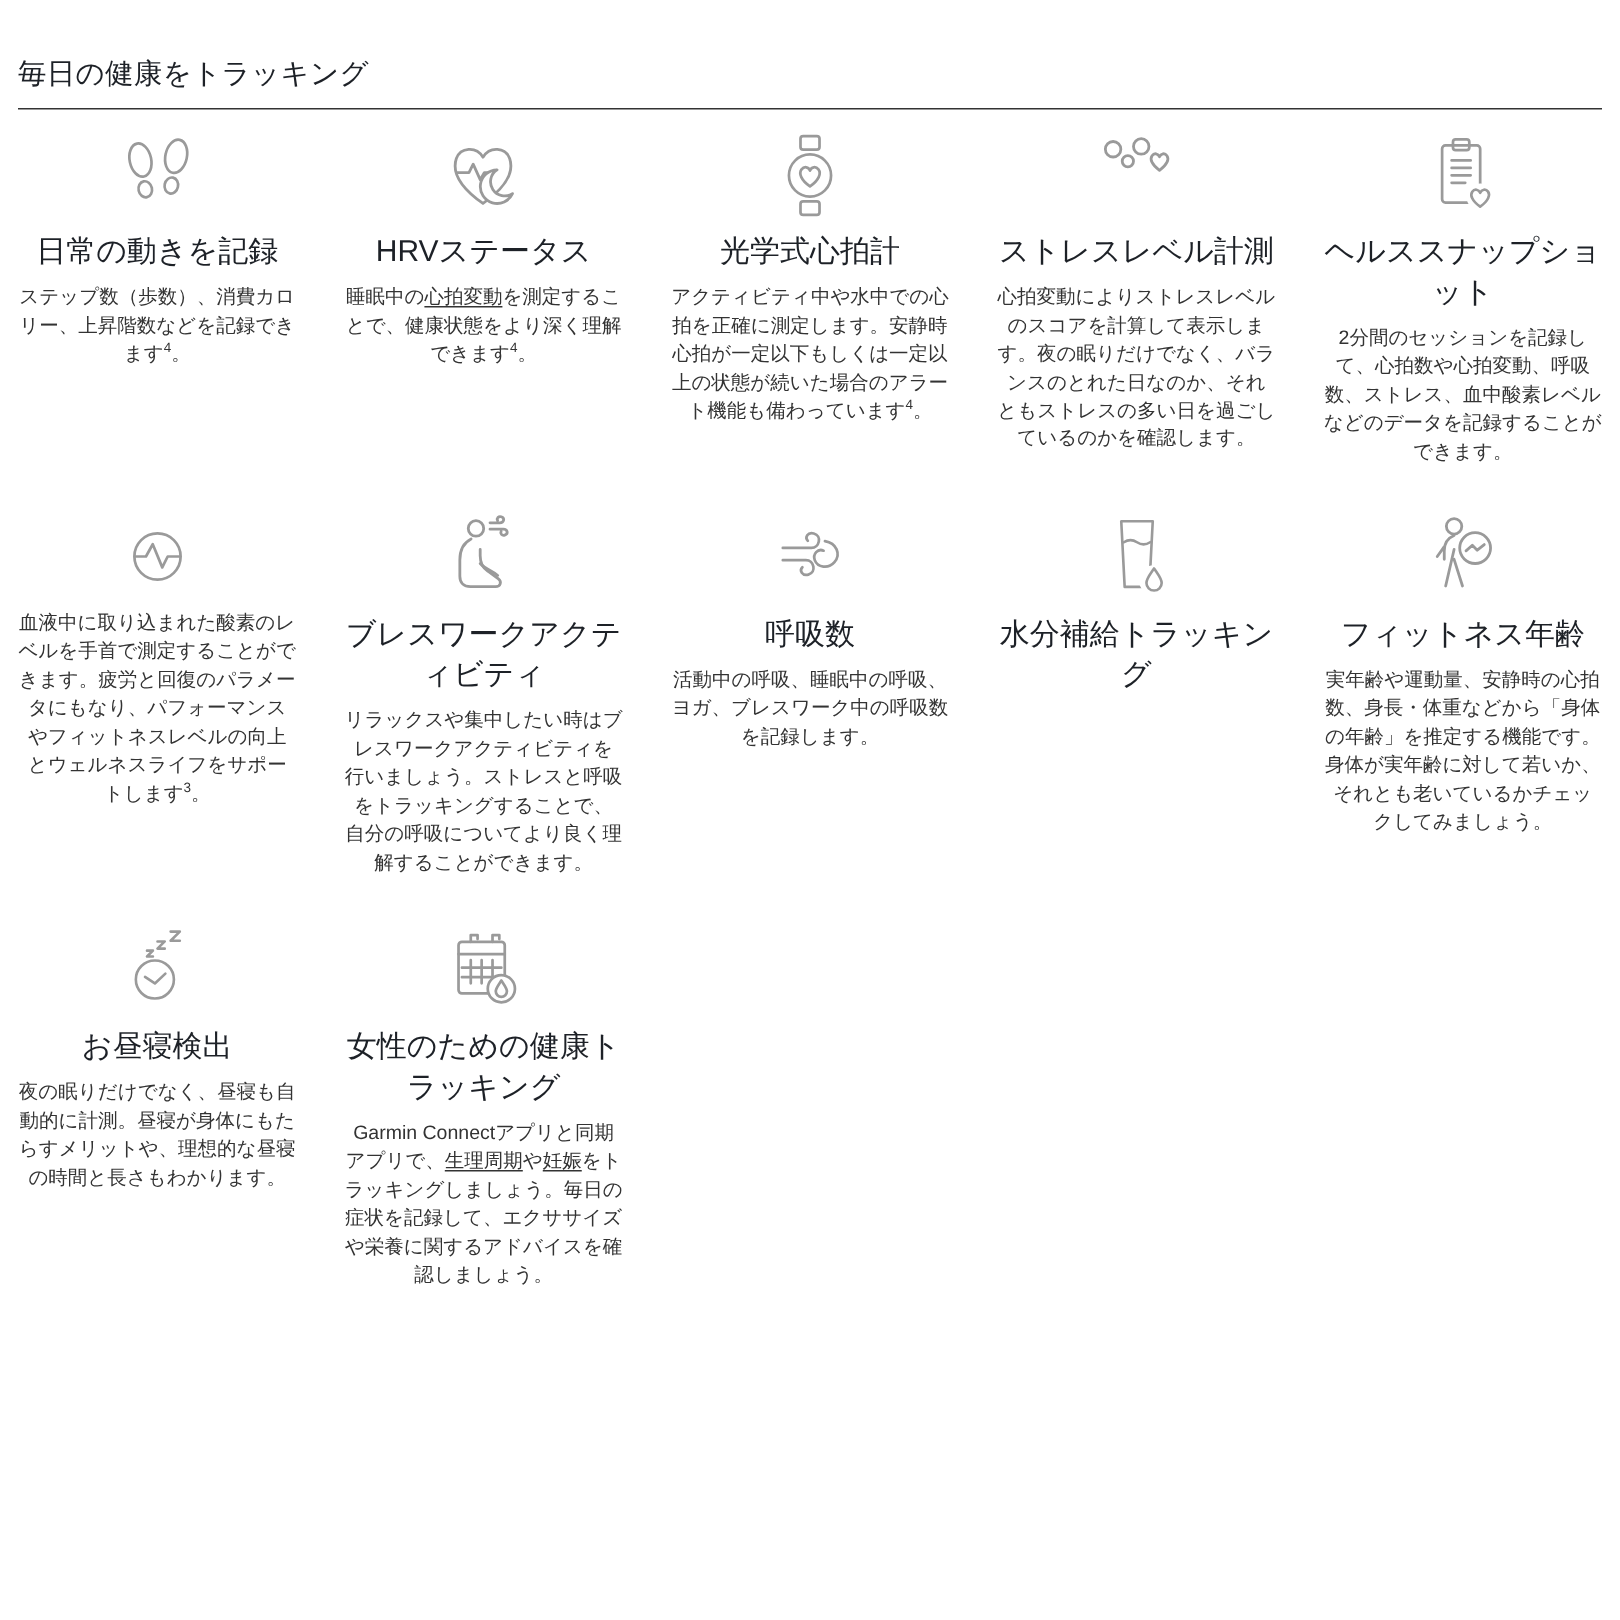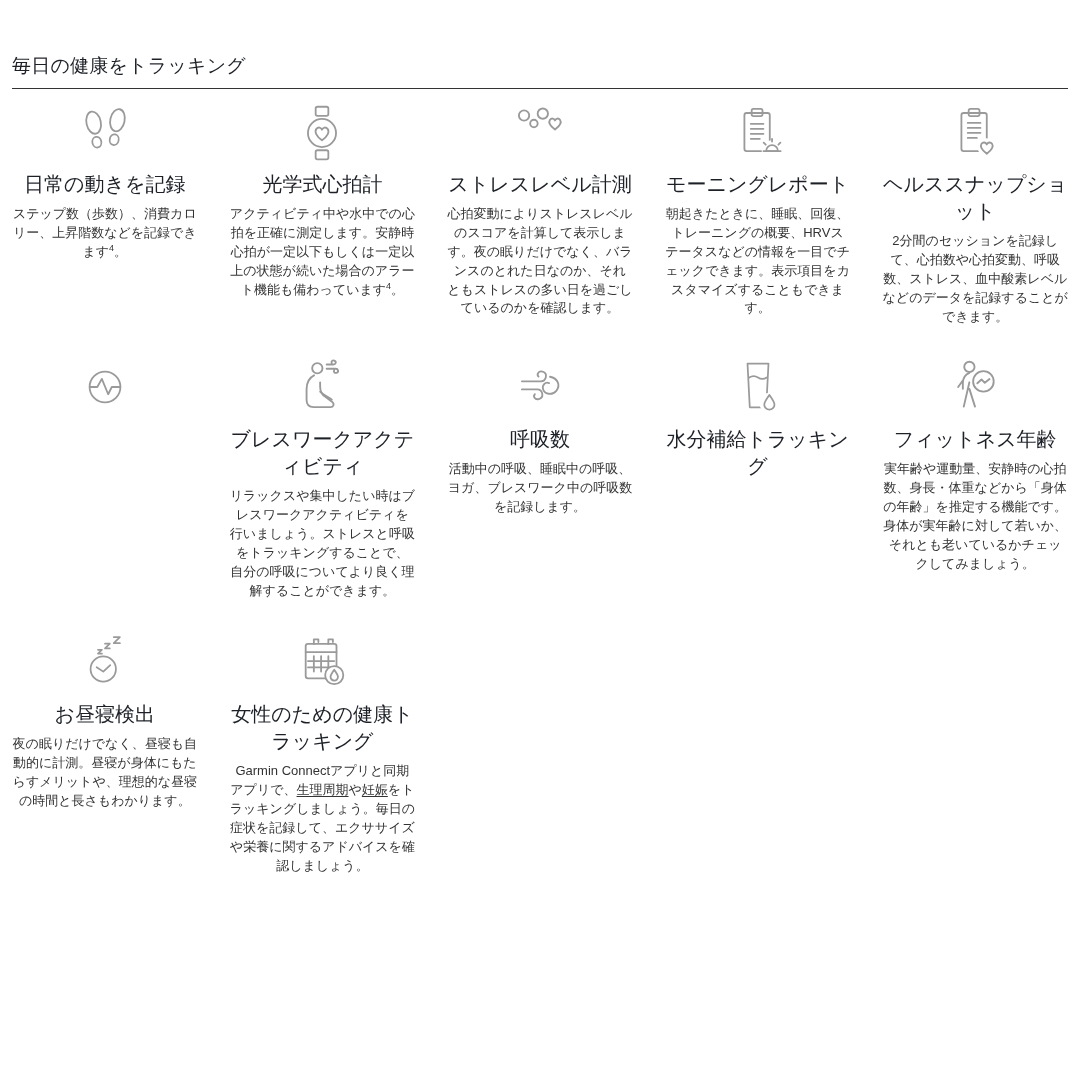--- a/index.html
+++ b/index.html
@@ -9,21 +9,21 @@
     --divider-color:#333333;
   }
   html,body{margin:0;padding:0;background:#ffffff;}
   body{
     width:1080px;height:1080px;overflow:hidden;
     font-family:"Liberation Sans","DejaVu Sans",sans-serif;
     -webkit-font-smoothing:antialiased;
   }
   .page{padding:0 12px;}
   .section-header{
-    padding-top:53px;
+    padding-top:37px;
     padding-bottom:9px;
     border-bottom:1px solid var(--divider-color);
   }
   .section-title{
     margin:0;
     font-size:19px;
     font-weight:500;
     color:var(--heading-color);
     line-height:1.35;
     letter-spacing:.2px;
@@ -99,20 +99,31 @@
             <g transform="rotate(12 44 28)">
               <ellipse cx="44" cy="19" rx="8" ry="12.5"></ellipse>
               <ellipse cx="45" cy="41" rx="5" ry="6"></ellipse>
             </g>
           </svg>
         </div>
     <div class="card-title">日常の動きを記録</div>
     <div class="card-body"><span>ステップ数（歩数）、消費カロリー、上昇階数などを記録できます</span><sup>4</sup><span>。</span></div>
   </div>
 
+  <div class="card">
+    <div class="card-icon">
+          <svg width="60" height="58" viewBox="0 0 64 62">
+            <path d="M32,52 C15,40 10,29 13,20 C16,12 27,11 32,19 C37,11 48,12 51,20 C54,29 49,40 32,52 Z"></path>
+            <path d="M14,30 h8 l3,-6 5,11 3,-5 h5"></path>
+            <path d="M42,28 a12,12 0 1,0 11,17 a9.5,9.5 0 0,1 -11,-17 Z" fill="#ffffff"></path>
+          </svg>
+        </div>
+    <div class="card-title">HRVステータス</div>
+    <div class="card-body"><span>睡眠中の</span><span class="inline-link">心拍変動</span><span>を測定することで、健康状態をより深く理解できます</span><sup>4</sup><span>。</span></div>
+  </div>
 
   <div class="card">
     <div class="card-icon">
           <svg width="58" height="60" viewBox="0 0 64 66">
             <rect x="25" y="4" width="14" height="10" rx="2"></rect>
             <rect x="25" y="52" width="14" height="10" rx="2"></rect>
             <circle cx="32" cy="33" r="15.5"></circle>
             <path d="M32,41 C25.5,36.5 23.5,31.5 25.8,28.5 C27.8,26 31,26.6 32,29.4 C33,26.6 36.2,26 38.2,28.5 C40.5,31.5 38.5,36.5 32,41 Z"></path>
           </svg>
         </div>
@@ -126,34 +137,20 @@
             <circle cx="15" cy="13" r="5.5"></circle>
             <circle cx="25.5" cy="21.5" r="4"></circle>
             <circle cx="35" cy="11" r="5.5"></circle>
             <path d="M48,28 C42.5,24 41,20 42.7,17.6 C44.3,15.4 47,16 48,18.3 C49,16 51.7,15.4 53.3,17.6 C55,20 53.5,24 48,28 Z"></path>
           </svg>
         </div>
     <div class="card-title">ストレスレベル計測</div>
     <div class="card-body"><span>心拍変動によりストレスレベルのスコアを計算して表示します。夜の眠りだけでなく、バランスのとれた日なのか、それともストレスの多い日を過ごしているのかを確認します。</span></div>
   </div>
 
-  <div class="card">
-    <div class="card-icon">
-          <svg width="58" height="58" viewBox="0 0 64 64">
-            <rect x="17" y="11" width="28" height="42" rx="2.5"></rect>
-            <rect x="25" y="6.5" width="12" height="8" rx="2"></rect>
-            <path d="M24,23 h14 M24,28.5 h14 M24,34 h14 M24,39.5 h10"></path>
-            <circle cx="47" cy="52" r="11" fill="#ffffff" stroke="none"></circle>
-            <path d="M41,53 a6.5,6.5 0 0,1 13,0 Z" fill="#ffffff"></path>
-            <path d="M47.5,42.5 v-3 M40.5,46 l-2.2,-2.2 M54.5,46 l2.2,-2.2 M38,53 h19"></path>
-          </svg>
-        </div>
-    <div class="card-title">モーニングレポート</div>
-    <div class="card-body"><span>朝起きたときに、睡眠、回復、トレーニングの概要、HRVステータスなどの情報を一目でチェックできます。表示項目をカスタマイズすることもできます。</span></div>
-  </div>
 
   <div class="card">
     <div class="card-icon">
           <svg width="58" height="58" viewBox="0 0 64 64">
             <rect x="17" y="11" width="28" height="42" rx="2.5"></rect>
             <rect x="25" y="6.5" width="12" height="8" rx="2"></rect>
             <path d="M24,22 h14 M24,27.5 h14 M24,33 h14 M24,38.5 h10"></path>
             <circle cx="45" cy="49" r="10" fill="#ffffff" stroke="none"></circle>
             <path d="M45,56 C39,51.7 37.4,47.5 39.2,45 C40.9,42.7 43.9,43.3 45,45.8 C46.1,43.3 49.1,42.7 50.8,45 C52.6,47.5 51,51.7 45,56 Z"></path>
           </svg>
@@ -162,20 +159,21 @@
     <div class="card-body"><span>2分間のセッションを記録して、心拍数や心拍変動、呼吸数、ストレス、血中酸素レベルなどのデータを記録することができます。</span></div>
   </div>
 
   <div class="card">
     <div class="card-icon">
           <svg width="58" height="58" viewBox="0 0 64 64">
             <circle cx="32" cy="32" r="17"></circle>
             <path d="M15.5,32 h8 l5,-9 7,17 4,-8 h9"></path>
           </svg>
         </div>
+    <div class="card-body"><span>血液中に取り込まれた酸素のレベルを手首で測定することができます。疲労と回復のパラメータにもなり、パフォーマンスやフィットネスレベルの向上とウェルネスライフをサポートします</span><sup>3</sup><span>。</span></div>
   </div>
 
   <div class="card">
     <div class="card-icon">
           <svg width="60" height="58" viewBox="0 0 64 62">
             <circle cx="27" cy="11" r="5.5"></circle>
             <path d="M23.5,18.5 C17.5,21.5 15.5,27.5 15.5,33.5 L15.5,45 C15.5,50 18.5,52.5 23,52.5 L41,52.5 C44.5,52.5 45.5,49 43,47 L35.5,41.5 C31.5,39 30,35 30,30.5 L30,26"></path>
             <path d="M30,36 C33.5,40 39,41.5 42.5,44.5"></path>
             <path d="M37,7 h7 c3,0 3.8,-3.4 1,-4.3 c-2,-.6 -3.4,1.2 -2.6,2.6"></path>
             <path d="M37,11.5 h9.5 c3,0 3.8,3.4 1,4.3 c-2,.6 -3.4,-1.2 -2.6,-2.6"></path>

